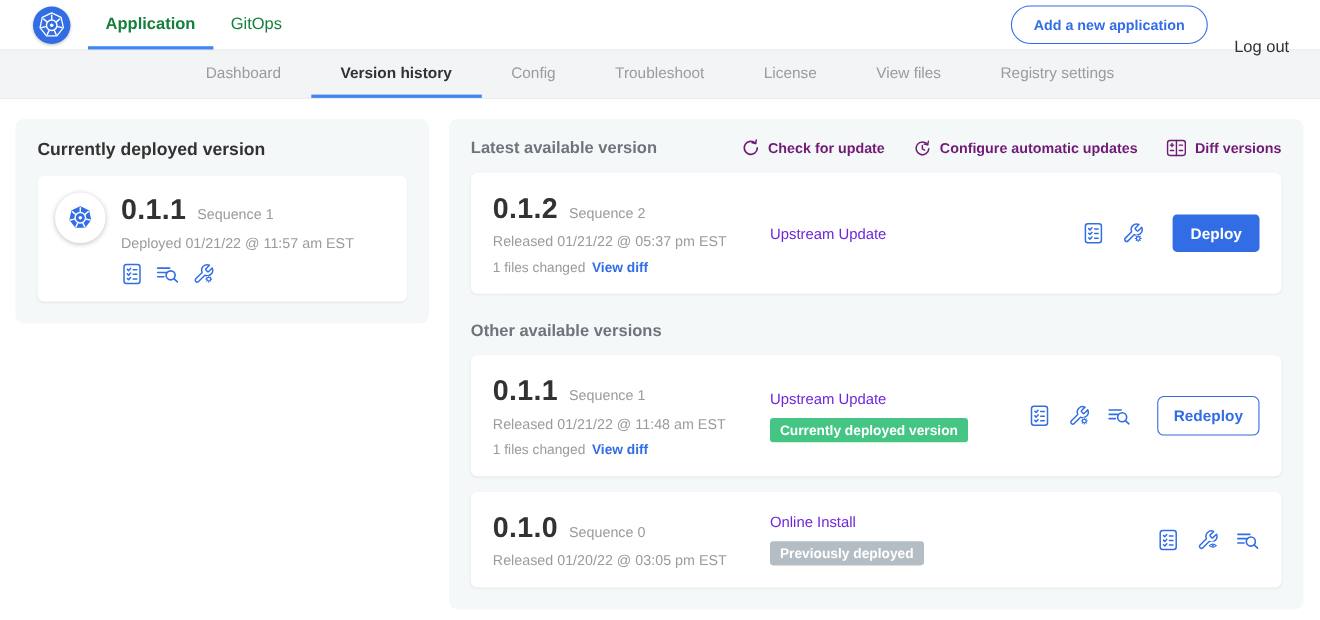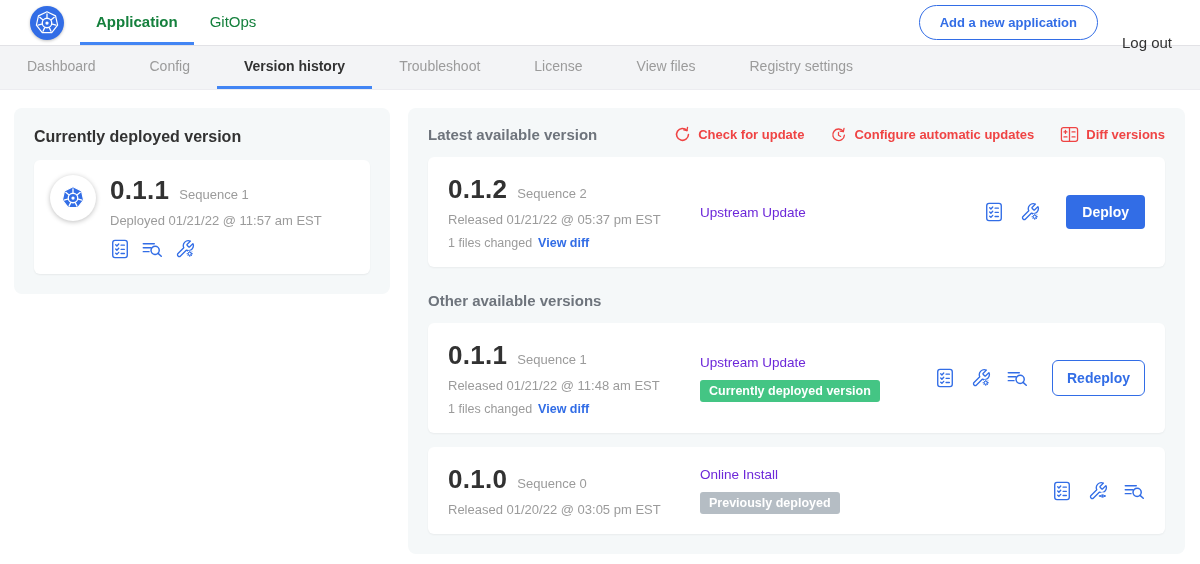--- a/index.html
+++ b/index.html
@@ -19,21 +19,21 @@
              border-bottom:3px solid transparent; cursor:pointer; }
   .top-tab.active { font-weight:700; border-bottom-color:#4285f4; }
   .top-spacer { flex:1; }
   .add-app-btn { align-self:center; border:1px solid #326de6; color:#326de6; background:#fff;
                  font-family:inherit; font-size:13px; font-weight:700; padding:9px 20px;
                  border-radius:18px; cursor:pointer; }
   .logout { align-self:center; margin-left:24px; font-size:15px; color:#323232; cursor:pointer;margin-top:39px; }
 
   
   .subnav { height:44px; background:#f3f4f6; border-bottom:1px solid #ececf0;
-            display:flex; }
+            display:flex; justify-content:center; }
   .subtab { display:flex; align-items:center; padding:0 27px; font-size:14px; color:#9b9b9b;
             border-bottom:3px solid transparent; cursor:pointer; white-space:nowrap; }
   .subtab.active { color:#323232; font-weight:700; border-bottom-color:#4285f4; }
 
   
   .main { display:flex; align-items:flex-start; gap:18px; padding:18px 15px 0 14px; }
   .panel { background:#f5f8f9; border-radius:8px; }
   .left-panel { width:376px; padding:20px; flex:none; }
   .right-panel { flex:1; padding:18px 20px 20px 20px; }
   .panel-title-dark { font-size:16px; font-weight:700; color:#323232; }
@@ -47,21 +47,21 @@
   .vnum-row { display:flex; align-items:baseline; }
   .vnum { font-size:26px; font-weight:800; color:#323232; letter-spacing:.3px; }
   .vseq { font-size:13px; color:#9b9b9b; margin-left:10px; font-weight:500; }
   .vdate { font-size:13px; color:#9b9b9b; font-weight:400; margin-top:7px; }
   .icon-row { display:flex; align-items:center; gap:12px; margin-top:11px; color:#326de6; }
   .icon-btn { display:inline-flex; align-items:center; cursor:pointer; color:#326de6; }
 
   
   .rp-header { display:flex; align-items:center; }
   .rp-actions { margin-left:auto; display:flex; align-items:center; gap:26px; }
-  .rp-action { display:flex; align-items:center; gap:7px; color:#ef4444; font-size:13px;
+  .rp-action { display:flex; align-items:center; gap:7px; color:#701a75; font-size:13px;
                font-weight:600; cursor:pointer; white-space:nowrap; }
   .version-card { background:#fff; border-radius:6px; margin-top:14px; padding:17px 20px;
                   display:flex; align-items:center; box-shadow:0 1px 2px rgba(0,0,0,.05); }
   .vc-left { width:252px; flex:none; }
   .vc-files { font-size:12.5px; color:#9b9b9b; margin-top:9px; }
   .view-diff { color:#326de6; font-weight:700; margin-left:6px; cursor:pointer;margin-top:34px; }
   .vc-mid { flex:1; }
   .vc-status { font-size:13.5px; font-weight:400; color:#6d28d9; }
   .badge { display:inline-block; margin-top:10px; padding:4px 9px; border-radius:3px;
            color:#fff; font-size:12.5px; font-weight:600; }
@@ -105,22 +105,22 @@
       <span class="top-tab active">Application</span>
       <span class="top-tab">GitOps</span>
     </nav>
     <span class="top-spacer"></span>
     <button class="add-app-btn">Add a new application</button>
     <span class="logout">Log out</span>
   </header>
 
   <nav class="subnav">
     <span class="subtab">Dashboard</span>
+    <span class="subtab active">Version history</span>
     <span class="subtab">Config</span>
-    <span class="subtab active">Version history</span>
     <span class="subtab">Troubleshoot</span>
     <span class="subtab">License</span>
     <span class="subtab">View files</span>
     <span class="subtab">Registry settings</span>
   </nav>
 
   <main class="main">
 
     <section class="panel left-panel">
       <h2 class="panel-title-dark">Currently deployed version</h2>

